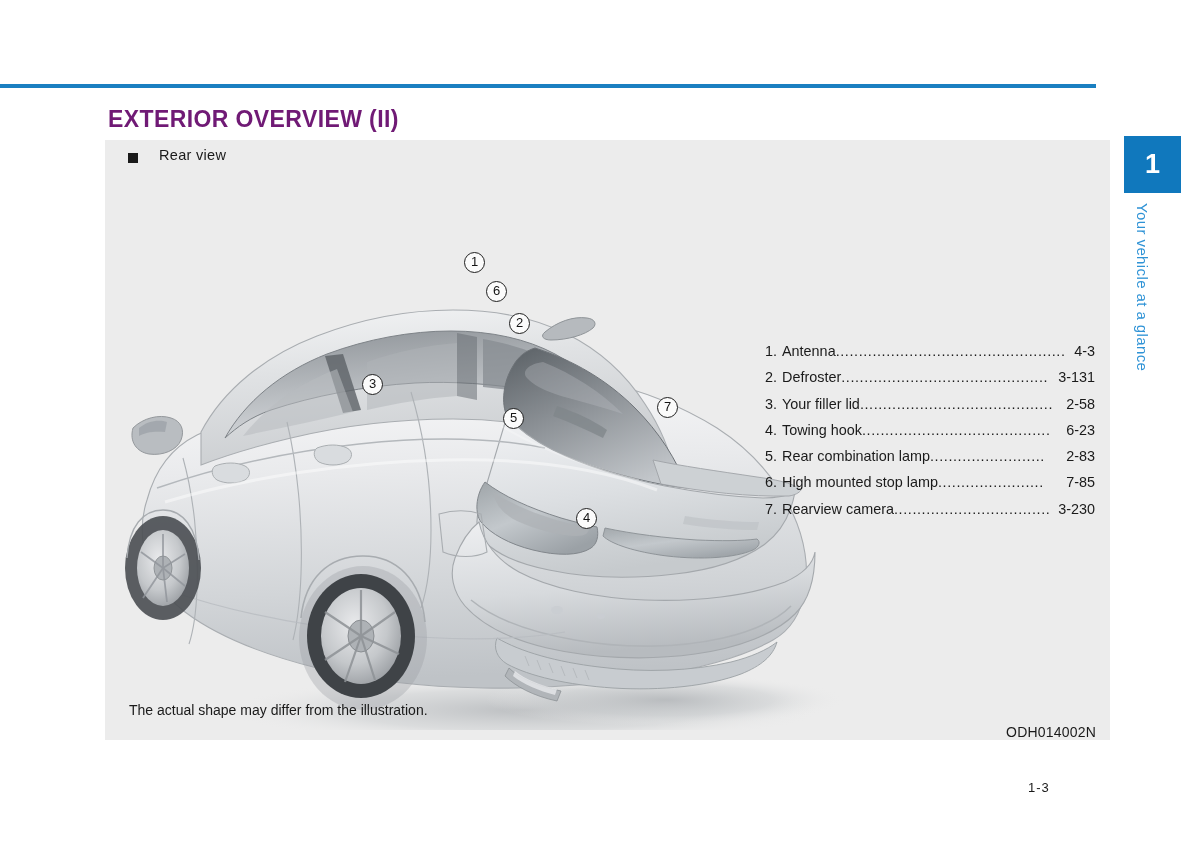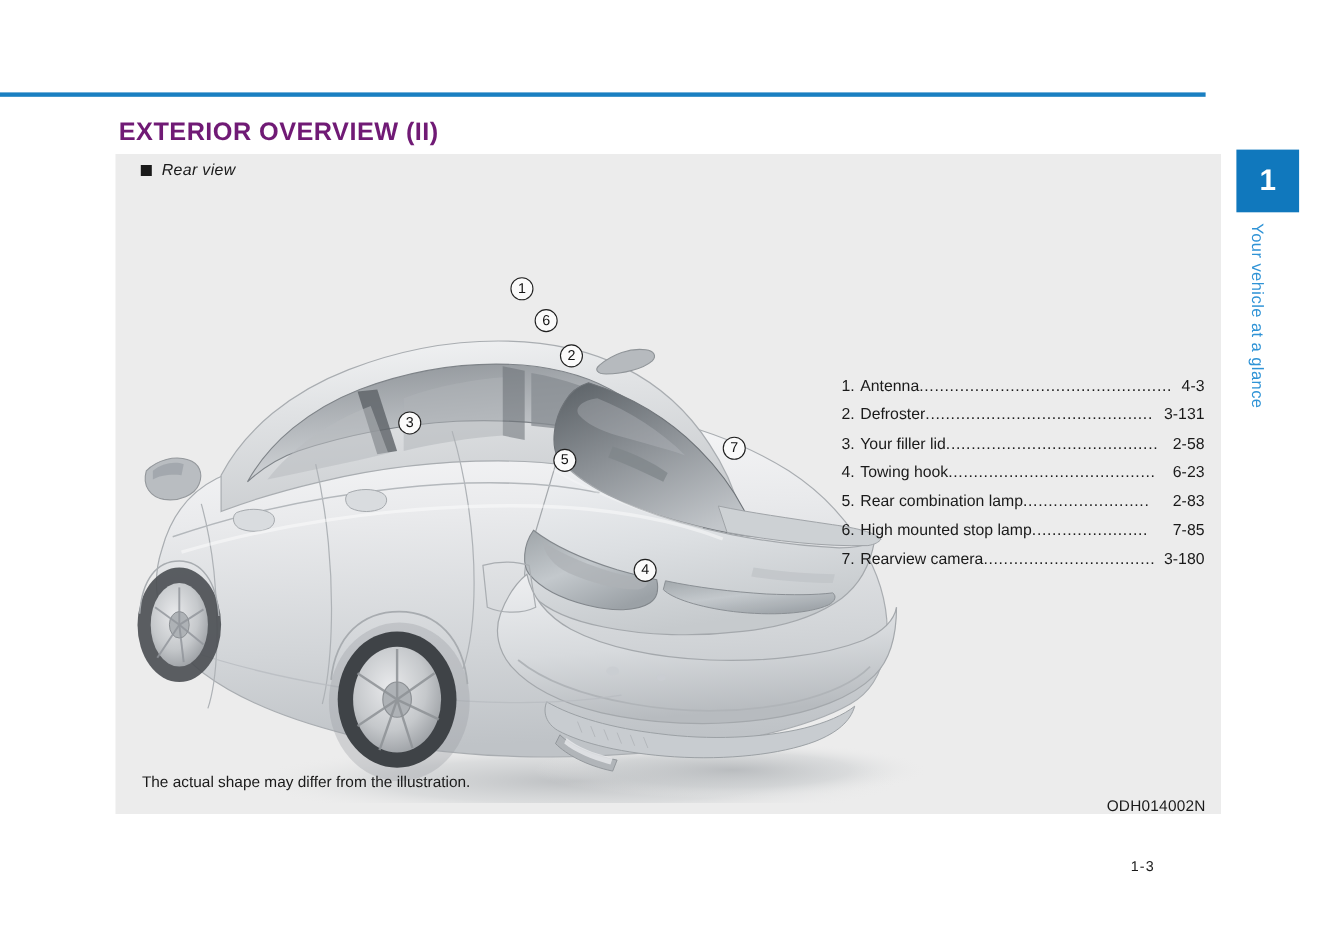--- a/index.html
+++ b/index.html
@@ -41,26 +41,25 @@
     position: absolute;
     left: 105px; top: 140px;
     width: 1005px; height: 600px;
     background: #ececec;
   }
 
   .subhead {
     position: absolute;
     left: 23px; top: 7px;
     display: flex;
-    align-items: center;
-    gap: 9px;
+    align-items: flex-end;
+    gap: 21px;
     font-size: 14.5px;
     color: #1a1a1a;
     letter-spacing: 0.3px;
-    font-style: italic;
   }
   .subhead .bullet {
     width: 10px; height: 10px;
     background: #1a1a1a;
     display: inline-block;
     position: relative;
     top: 0px;
   }
 
   .caption {
@@ -472,21 +471,21 @@
       <div class="legend-row">
         <span class="lbl">6.</span>
         <span class="lbl" style="margin-left:5px">High mounted stop lamp</span>
         <span class="dots">.......................</span>
         <span class="pg">7-85</span>
       </div>
       <div class="legend-row">
         <span class="lbl">7.</span>
         <span class="lbl" style="margin-left:5px">Rearview camera</span>
         <span class="dots">..................................</span>
-        <span class="pg">3-180</span>
+        <span class="pg">3-230</span>
       </div>
     </div>
 
     <div class="caption">The actual shape may differ from the illustration.</div>
     <div class="figcode">ODH014002N</div>
   </div>
 
   <div class="chapter-tab">1</div>
   <div class="chapter-label">Your vehicle at a glance</div>
 

